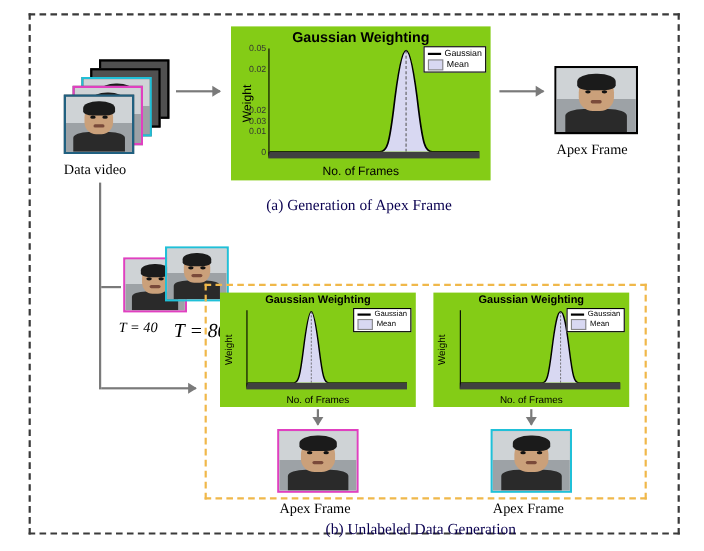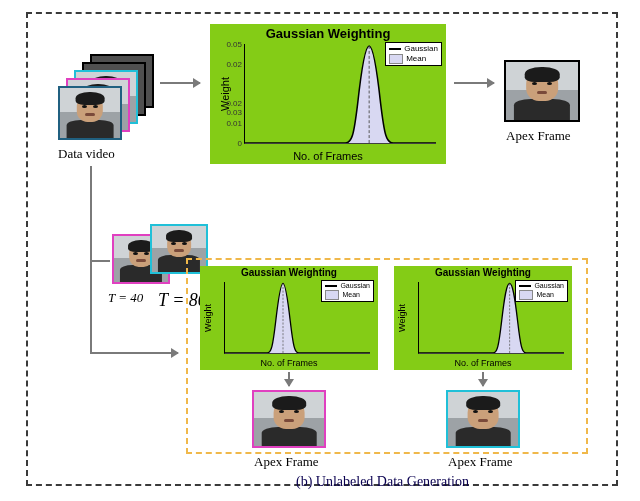--- a/index.html
+++ b/index.html
@@ -161,21 +161,21 @@
     position: absolute;
     width: 100%;
     text-align: center;
     bottom: 2px;
     font-family: Arial, sans-serif;
     font-size: 11px;
   }
   .plot .axes {
     position: absolute;
     border-left: 1px solid #000;
-    border-bottom: 1px solid #404040;
+    border-bottom: 6px solid #404040;
   }
   .plot .legend {
     position: absolute;
     right: 4px;
     top: 18px;
     border: 1px solid #000;
     background: #fff;
     font-family: Arial, sans-serif;
     font-size: 8px;
     line-height: 1.2;
@@ -289,20 +289,21 @@
         <div class="face-body"></div>
         <div class="face-head"></div>
         <div class="face-hair"></div>
         <div class="eye l"></div>
         <div class="eye r"></div>
         <div class="mouth"></div>
       </div>
   </div>
   <div class="label" style="left:506px; top:128px;">Apex Frame</div>
 
+  <div class="caption" style="left:242px; top:180px;">(a) Generation of Apex Frame</div>
 
   <div style="position:absolute; left:90px; top:166px; width:2px; height:188px; background:#7a7a7a;"></div>
   <div class="arrow" style="left:92px; top:352px; width:86px;"></div>
 
   <div style="position:absolute; left:92px; top:260px; width:18px; height:2px; background:#7a7a7a;"></div>
 
   <div class="small-face" style="left:112px; top:234px; border:2px solid #e040c0;">
     <div class="face" style="position:absolute;inset:0;">
         <div class="face-bg"></div>
         <div class="face-body"></div>

